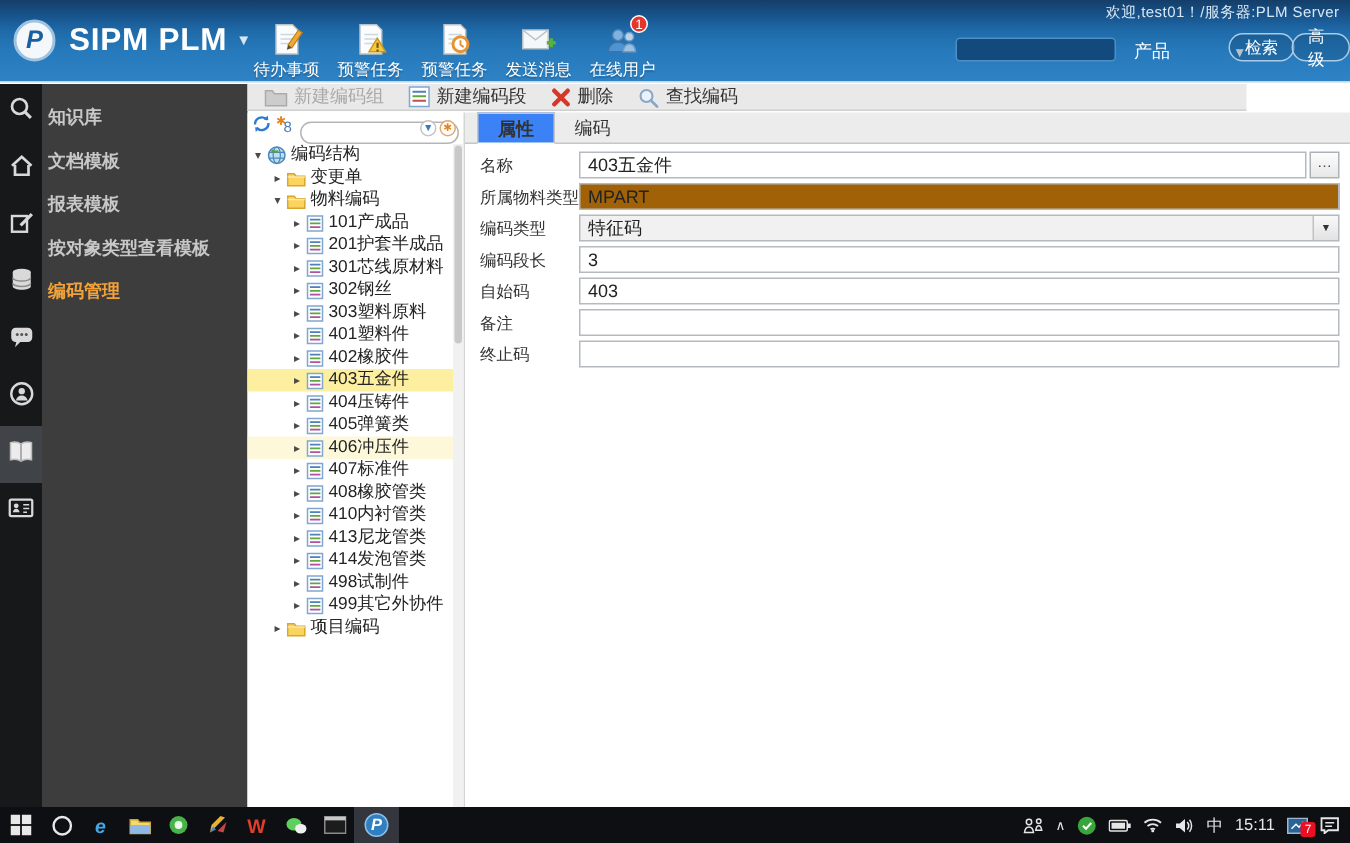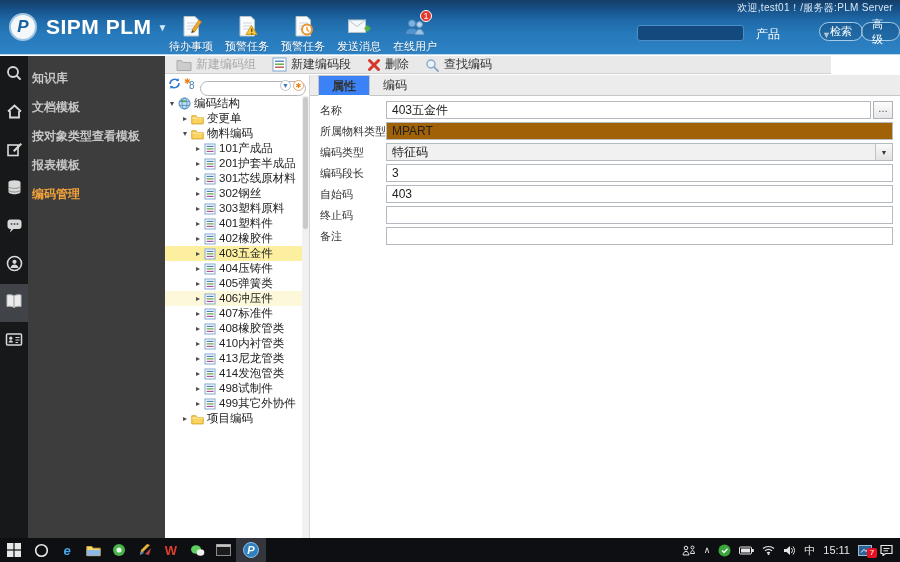--- a/index.html
+++ b/index.html
@@ -233,22 +233,22 @@
           <circle cx="5.8" cy="6.2" r="1.6" fill="#d9d9d9"></circle>
           <path d="M3.5 10.5c.4-1.6 1.3-2.3 2.3-2.3s1.9.7 2.3 2.3z" fill="#d9d9d9"></path>
           <path d="M10.5 5.5h4M10.5 8h4M10.5 10.5h2.5" stroke="#d9d9d9"></path>
         </svg></span>
     </div>
   </div>
 
 <div class="sidebar" id="sidebar">
     <div class="side-item">知识库</div>
     <div class="side-item">文档模板</div>
+    <div class="side-item">报表模板</div>
     <div class="side-item">按对象类型查看模板</div>
-    <div class="side-item">报表模板</div>
     <div class="side-item active">编码管理</div>
   </div>
 
 <div class="content-toolbar" id="content-toolbar">
     <div class="ct-btn disabled">
       <span style="display: flex;">
         <svg width="16" height="15" viewBox="0 0 16 15" xmlns="http://www.w3.org/2000/svg">
           <path d="M1 3.5h4.5L7 5.5h8v8H1z" fill="#cccccc" stroke="#ababab"></path>
         </svg>
       </span>
@@ -601,27 +601,27 @@
           <input class="f-input" value="3" style="">
         </div>
       </div>
       <div class="form-row">
         <div class="form-label">自始码</div>
         <div class="form-control">
           <input class="f-input" value="403" style="">
         </div>
       </div>
       <div class="form-row">
-        <div class="form-label">终止码</div>
+        <div class="form-label">备注</div>
         <div class="form-control">
           <input class="f-input" style="">
         </div>
       </div>
       <div class="form-row">
-        <div class="form-label">备注</div>
+        <div class="form-label">终止码</div>
         <div class="form-control">
           <input class="f-input" style="">
         </div>
       </div>
     </div>
 </div>
 
 <div class="taskbar">
   <div class="tb-app start" id="tb-start">
       <svg width="14" height="14" viewBox="0 0 14 14" xmlns="http://www.w3.org/2000/svg">

